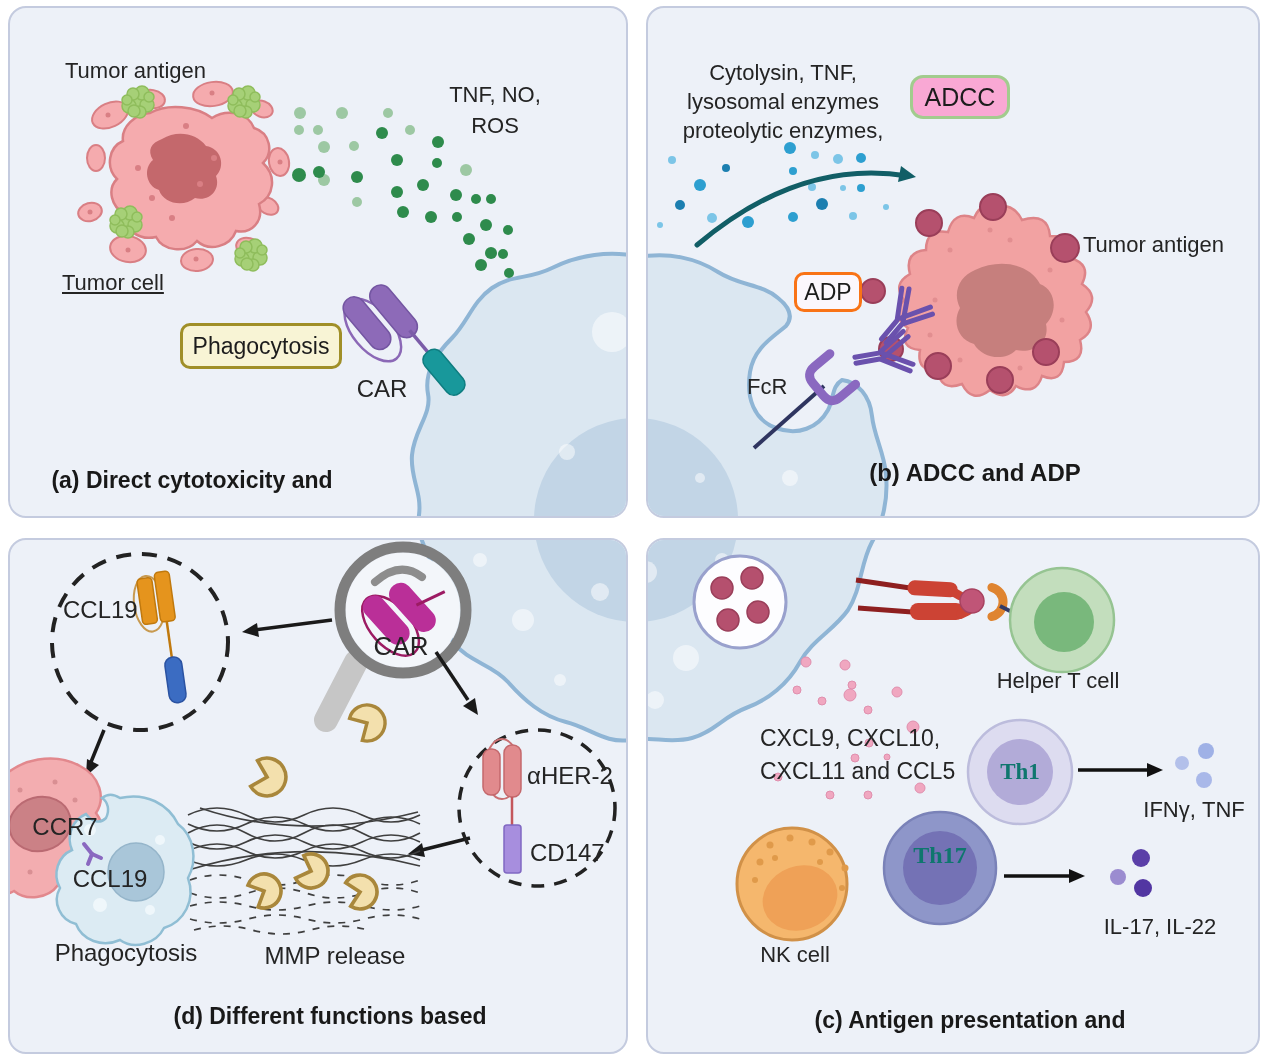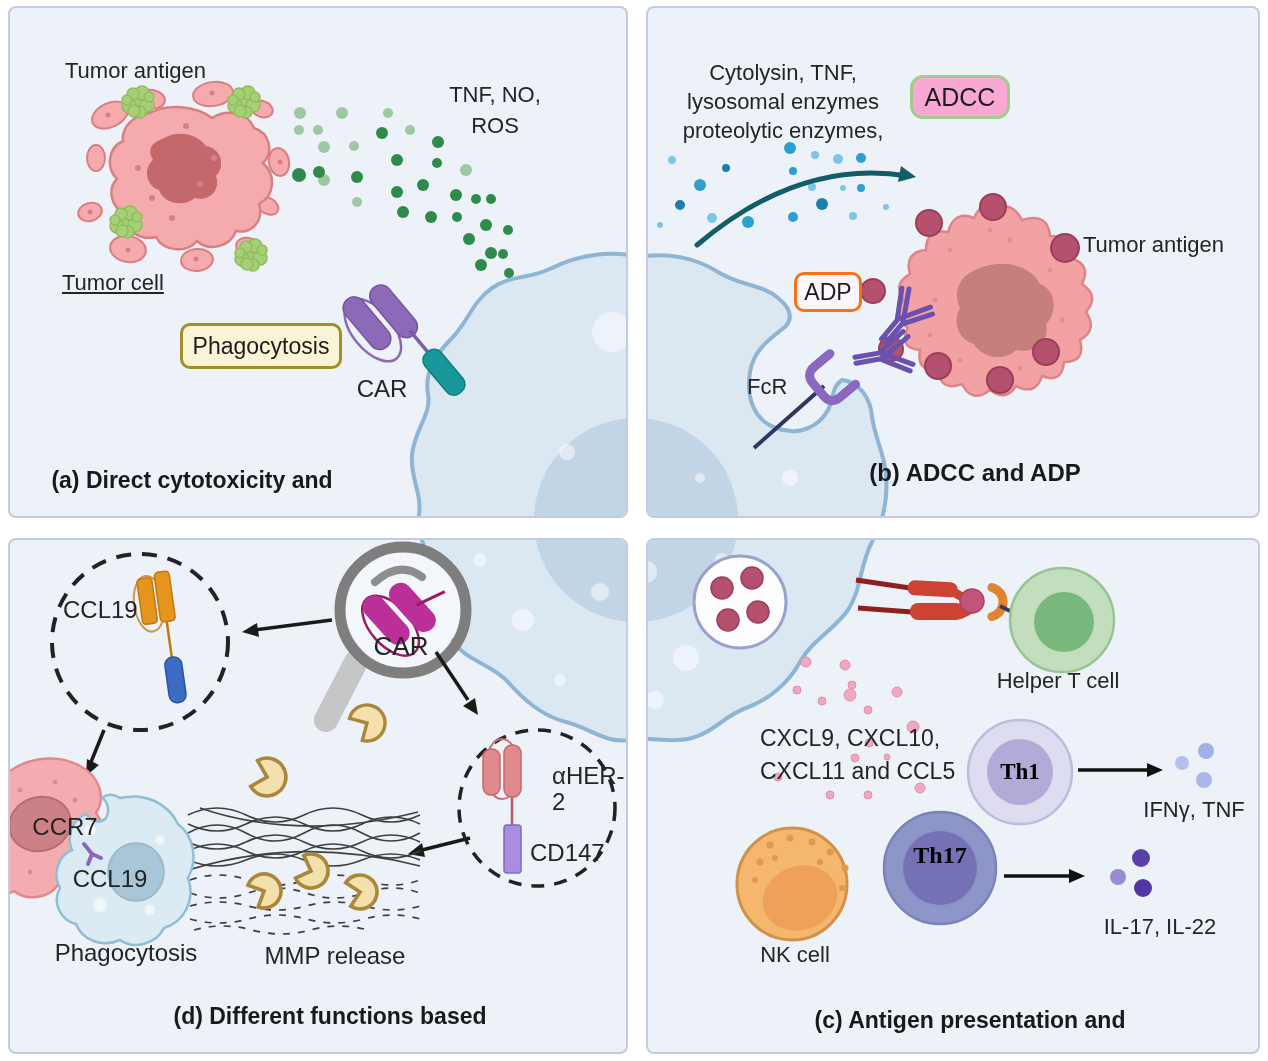--- a/index.html
+++ b/index.html
@@ -1,38 +1,38 @@
 <!DOCTYPE html>
 <html><head>
 <meta charset="utf-8">
 <style>
   html,body{margin:0;padding:0;background:#ffffff;}
   #canvas{position:relative;width:1268px;height:1061px;background:#ffffff;overflow:hidden;
           font-family:"Liberation Sans", sans-serif;color:#1e1e1e;}
-  .panel{position:absolute;background:#edf1f8;border:2px solid #c4cbdf;border-radius:8px;
+  .panel{position:absolute;background:#edf1f8;border:2px solid #c4cbdf;border-radius:18px;
          overflow:hidden;box-sizing:border-box;}
   #panel-a{left:8px;top:6px;width:620px;height:512px;}
   #panel-b{left:646px;top:6px;width:614px;height:512px;}
   #panel-d{left:8px;top:538px;width:620px;height:516px;}
   #panel-c{left:646px;top:538px;width:614px;height:516px;}
   .lay{position:absolute;width:1268px;height:1061px;}
   #panel-a .lay{left:-10px;top:-8px;}
   #panel-b .lay{left:-648px;top:-8px;}
   #panel-d .lay{left:-10px;top:-540px;}
   #panel-c .lay{left:-648px;top:-540px;}
   .lbl{position:absolute;font-size:22px;line-height:26px;color:#242424;}
   .center{text-align:center;}
   .caption{position:absolute;font-weight:bold;font-size:23px;line-height:29px;color:#191919;
            text-align:center;white-space:pre-line;}
   .badge{position:absolute;display:flex;align-items:center;justify-content:center;
          box-sizing:border-box;border-radius:10px;font-size:23px;color:#1c1c1c;}
   #badge-phago{left:170px;top:315px;width:162px;height:46px;background:#f8f4d5;border:3px solid #a08f28;}
   #badge-adcc{left:262px;top:67px;width:100px;height:44px;background:#f9a8d4;border:3px solid #a2cc8e;border-radius:13px;font-size:25px;}
   #badge-adp{left:146px;top:264px;width:68px;height:40px;background:#fbf7fd;border:3px solid #f97316;font-size:23px;}
-  .thlbl{position:absolute;font-family:"Liberation Serif", serif;font-weight:bold;color:#000000;text-align:center;}
+  .thlbl{position:absolute;font-family:"Liberation Serif", serif;font-weight:bold;color:#0f766e;text-align:center;}
 </style>
 </head>
 <body>
 
 <svg width="0" height="0" style="position:absolute" aria-hidden="true">
   <defs>
     <g id="macro-proto">
       <path d="M 640 257 C 668 252 696 258 718 272 C 740 286 762 284 778 298 C 788 306 794 316 786 326 C 772 338 754 348 750 372 C 746 398 754 420 776 428 C 798 436 818 428 828 410 C 834 398 832 386 842 380 C 858 382 870 396 872 416 C 874 436 884 452 886 474 C 888 496 884 520 872 542 C 860 564 862 588 848 610 C 834 630 812 640 800 662 C 788 684 768 700 746 708 C 724 716 714 732 692 738 C 670 744 652 736 630 740 C 606 744 590 728 566 722 C 542 716 524 700 508 682 C 492 664 468 662 453 642 C 438 622 442 598 436 576 C 430 553 416 540 419 515 C 422 492 410 478 412 455 C 414 430 432 414 428 394 C 424 372 436 354 452 338 C 468 322 472 302 492 288 C 512 274 528 280 552 268 C 578 255 610 250 640 257 Z" fill="#dbe7f1" stroke="#8fb5d5" stroke-width="4"></path>
       <circle cx="636" cy="520" r="102" fill="#c2d5e6"></circle>
       <g fill="#ffffff" opacity="0.5">
@@ -371,21 +371,21 @@
             <line x1="92" y1="854" x2="101" y2="858"></line>
         </g>
       </g>
     </svg>
     <div class="lbl" style="left:53px;top:57px;font-size:24px;">CCL19</div>
     <div class="lbl center" style="left:336px;top:93px;width:110px;font-size:26px;">CAR</div>
     <div class="lbl center" style="left:5px;top:274px;width:100px;font-size:24px;">CCR7</div>
     <div class="lbl center" style="left:50px;top:326px;width:100px;font-size:24px;">CCL19</div>
     <div class="lbl center" style="left:16px;top:400px;width:200px;font-size:24px;">Phagocytosis</div>
     <div class="lbl center" style="left:225px;top:403px;width:200px;font-size:24px;text-align:center;">MMP release</div>
-    <div class="lbl" style="left:517px;top:223px;font-size:24px;margin-left:25px;">αHER-2</div>
+    <div class="lbl" style="left:517px;top:223px;font-size:24px;">αHER-2</div>
     <div class="lbl" style="left:520px;top:300px;font-size:24px;">CD147</div>
     <div class="caption" style="left:70px;top:433px;width:500px;">
       <div>(d) Different functions based</div>
       
     </div>
   </div>
 
   <div class="panel" id="panel-c">
     <svg class="lay" viewBox="0 0 1268 1061">
       <use href="#macro-proto"></use>

